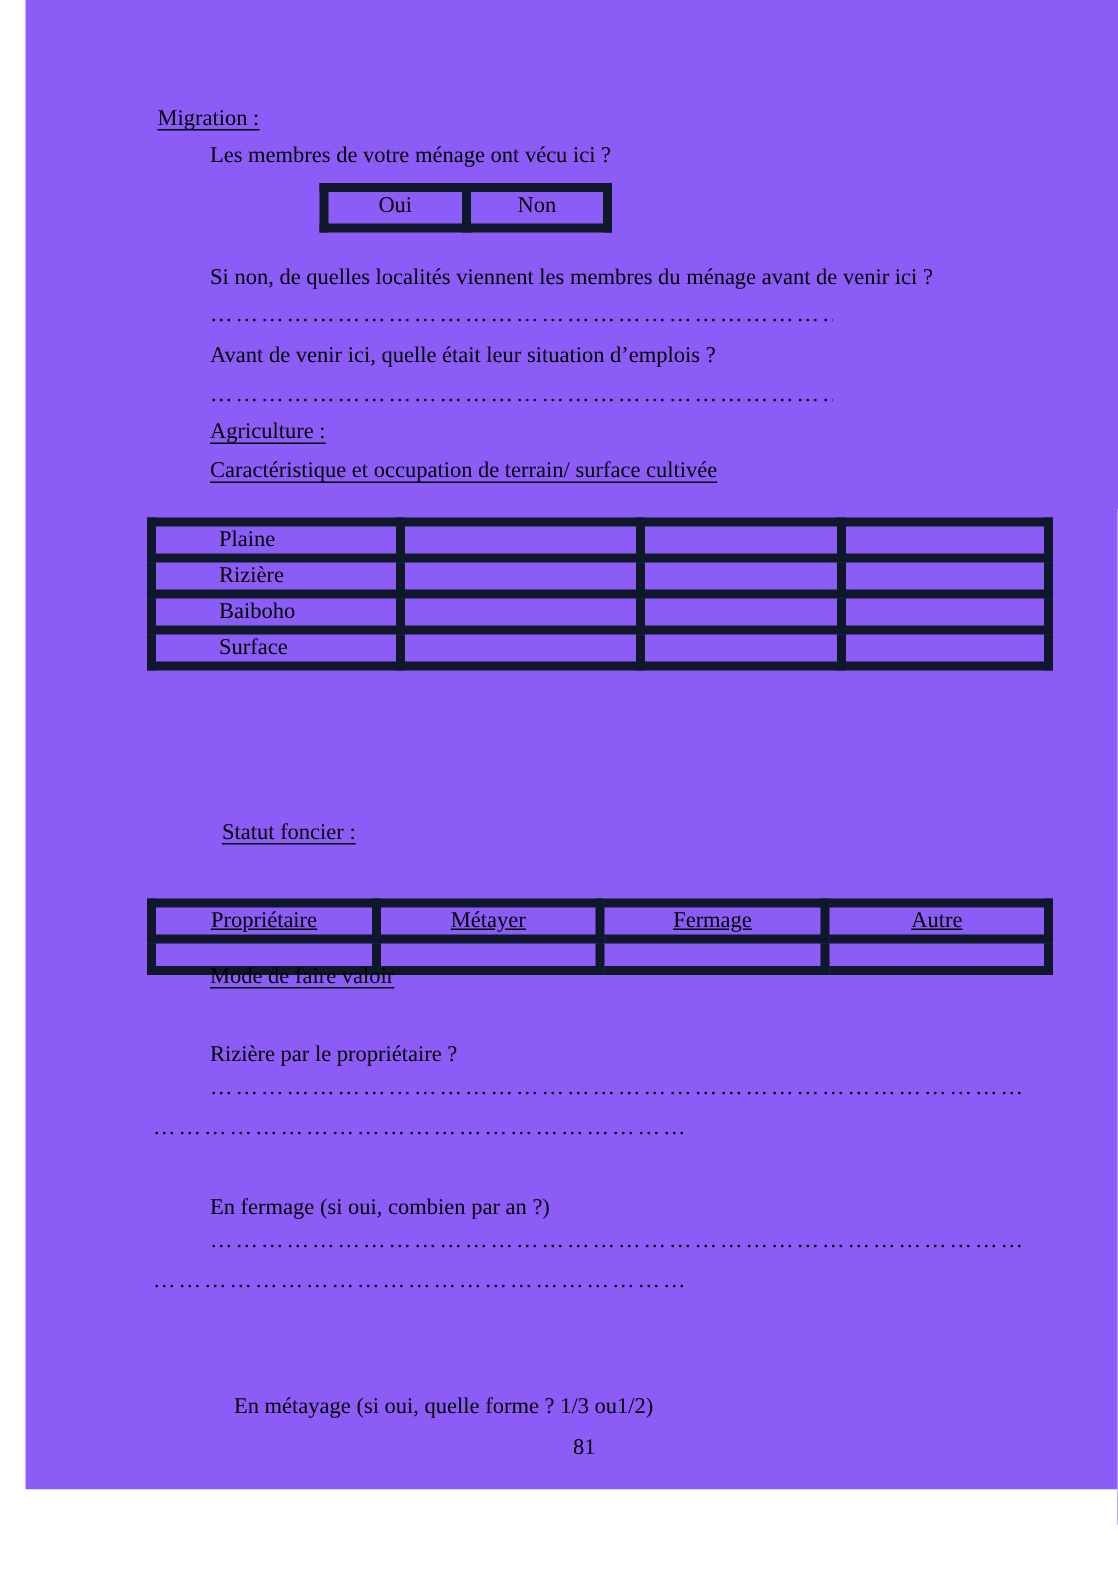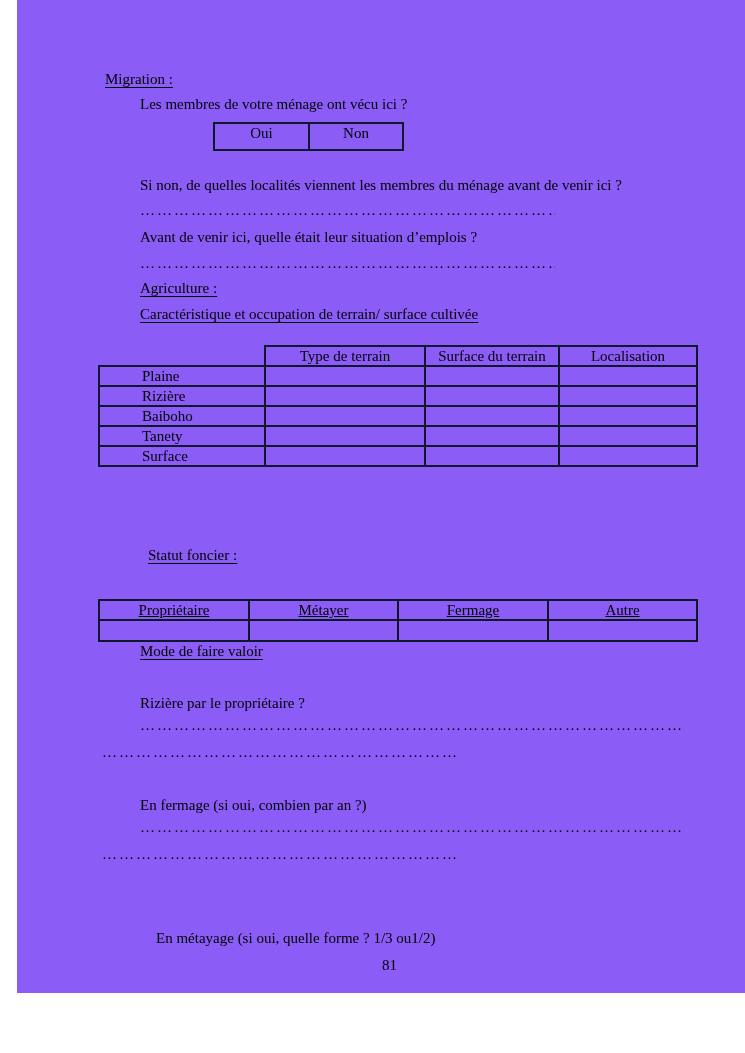--- a/index.html
+++ b/index.html
@@ -12,21 +12,21 @@
     font-size: 15px;
     color: #000000;
     overflow: hidden;
     margin-left: 17px;
   }
   .abs { position: absolute; line-height: 19px; }
   .u { text-decoration: underline; text-underline-offset: 3px; }
   .dots { white-space: nowrap; overflow: hidden; letter-spacing: 2px; height: 20px; }
   table { border-collapse: collapse; table-layout: fixed; }
   td, th {
-    border: 2px solid #0f172a;
+    border: 6px solid #0f172a;
     font-weight: normal;
     font-family: "Liberation Serif", serif;
     font-size: 15px;
     padding: 0;
     vertical-align: top;
     line-height: 18px;
     overflow: hidden;
   }
   th { text-align: center; }
   .corner-cell { border: none; }
@@ -72,46 +72,34 @@
 
   <div class="abs" style="left:81px; top:345px;">
     <table>
       <colgroup>
         <col style="width:166px">
           <col style="width:160px">
           <col style="width:134px">
           <col style="width:138px">
       </colgroup>
       <tbody>
-          <tr style="height:19px;">
-        <td class="corner-cell"></td>
-        <th>Type de terrain</th>
-        <th>Surface du terrain</th>
-        <th>Localisation</th>
-      </tr>
       <tr style="height:20px;">
         <td class="row-label">Plaine</td>
         <td></td>
         <td></td>
         <td></td>
       </tr>
       <tr style="height:20px;">
         <td class="row-label">Rizière</td>
         <td></td>
         <td></td>
         <td></td>
       </tr>
       <tr style="height:20px;">
         <td class="row-label">Baiboho</td>
-        <td></td>
-        <td></td>
-        <td></td>
-      </tr>
-      <tr style="height:20px;">
-        <td class="row-label">Tanety</td>
         <td></td>
         <td></td>
         <td></td>
       </tr>
       <tr style="height:20px;">
         <td class="row-label">Surface</td>
         <td></td>
         <td></td>
         <td></td>
       </tr>

